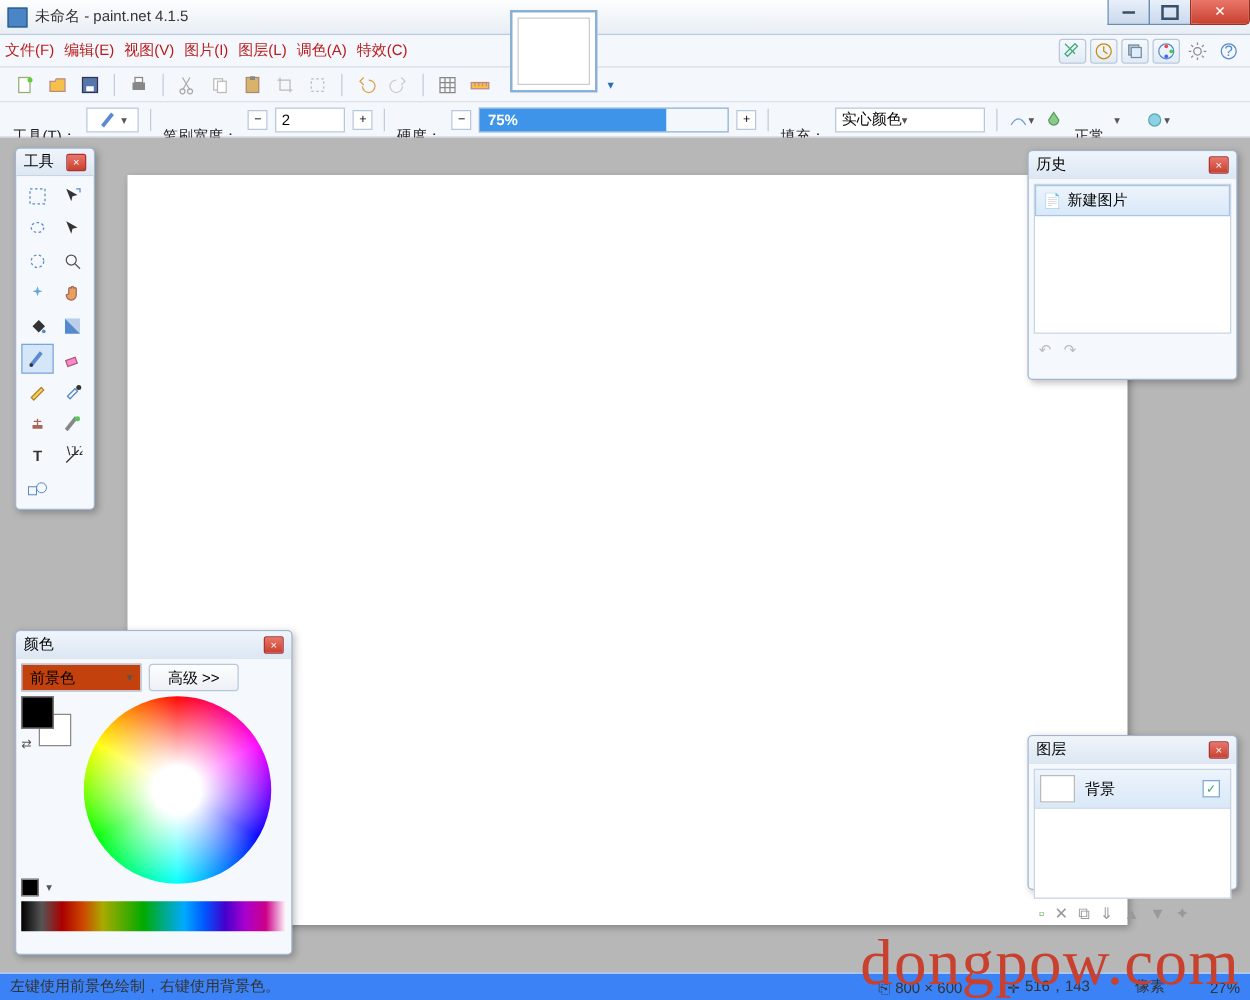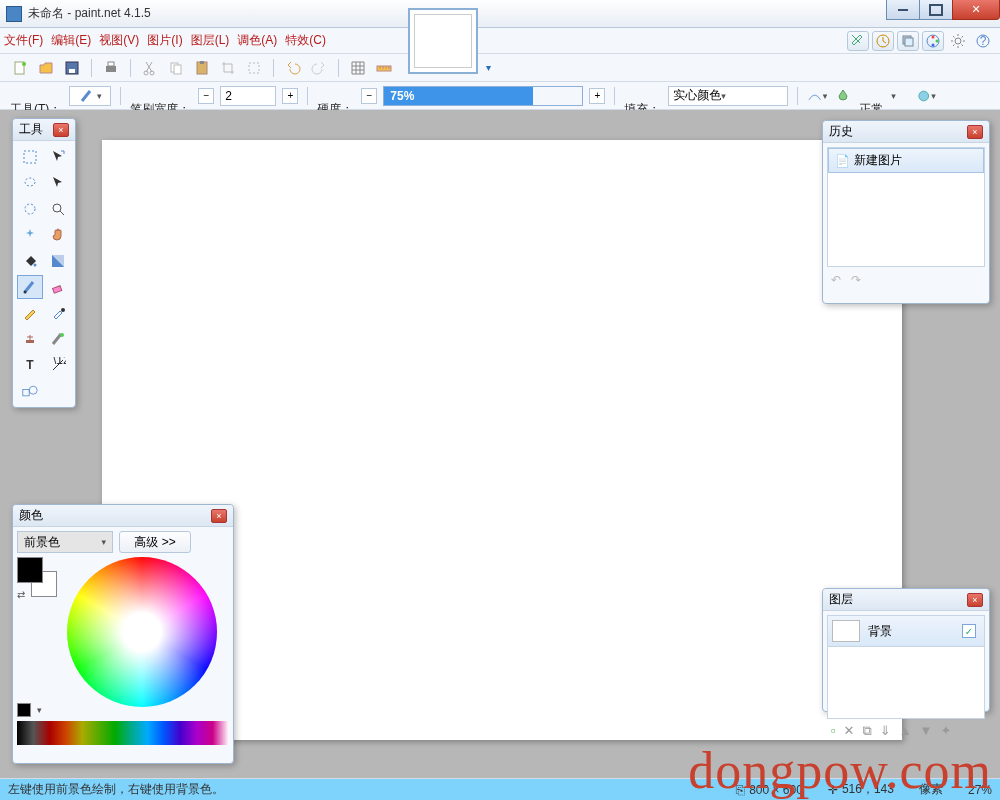--- a/index.html
+++ b/index.html
@@ -68,38 +68,38 @@
 .layer-list { background:#fff; border:1px solid #c6d4e4; height:104px; }
 .layer-item { background:linear-gradient(#edf4fc,#d9e8f8); border-bottom:1px solid #c6d4e4; padding:4px; display:flex; align-items:center; gap:8px;text-align:right;}
 .layer-thumb { width:28px; height:22px; background:#fff; border:1px solid #bbb; }
 .layer-check { width:14px; height:14px; border:1px solid #7aa7d8; background:#fff; display:flex; align-items:center; justify-content:center; color:#3a7; font-size:10px; margin-left:auto; margin-right:4px;}
 .layer-tools { display:flex; gap:8px; padding:4px; }
 .layer-tools span { color:#999; font-size:13px;}
 
 
 #colors-panel { left:12px; top:504px; width:222px; height:260px; }
 .color-top { display:flex; gap:6px; align-items:center; margin-bottom:4px;}
-.color-drop { width:96px; height:22px; border:1px solid #b8c8dc; background:#e5e5e5; display:flex; align-items:center; padding:0 6px; justify-content:space-between;}
+.color-drop { width:96px; height:22px; border:1px solid #b8c8dc; background:#c2410c; display:flex; align-items:center; padding:0 6px; justify-content:space-between;}
 .color-drop::after{content:"▾"; font-size:9px; color:#555;}
 .adv-btn { width:72px; height:22px; border:1px solid #b8c8dc; background:linear-gradient(#fdfdfd,#ecf1f7); display:flex; align-items:center; justify-content:center; border-radius:3px;}
 .color-main { display:flex; gap:6px; }
 .swatches { width:44px; }
 .fg-bg { position:relative; width:40px; height:40px; }
 .fg { position:absolute; width:26px; height:26px; background:#000; border:1px solid #888; }
 .bg { position:absolute; width:26px; height:26px; background:#fff; border:1px solid #888; left:14px; top:14px; }
 .swap { font-size:10px; color:#555; position:absolute; left:0; top:32px;}
 .wheel { width:150px; height:150px; border-radius:50%; background: conic-gradient(red, magenta, blue, cyan, lime, yellow, red); position:relative; }
 .wheel::after { content:""; position:absolute; inset:0; border-radius:50%; background: radial-gradient(circle, #fff 0%, #fff 18%, rgba(255,255,255,0) 72%); }
 .wheel-dot { position:absolute; width:8px; height:8px; border:1px solid #555; border-radius:50%; left:71px; top:71px; background:transparent;}
 .preset-row { display:flex; gap:6px; margin-top:6px; align-items:center;}
 .preset-sq { width:14px; height:14px; background:#000; border:1px solid #888;}
 .palette { margin-top:4px; height:24px; background: linear-gradient(90deg,#000,#555,#a00,#c40,#aa0,#5a0,#0a0,#0a8,#0af,#05f,#40c,#a0c,#c08,#fff); display:flex;}
 
 
-.statusbar { position:absolute; bottom:0; left:0; right:0; height:22px; background:#7dd3fc; border-top:1px solid #d3dce6; display:flex; align-items:center; padding: 0 8px; gap:25px; color:#333;}
+.statusbar { position:absolute; bottom:0; left:0; right:0; height:22px; background:#3b82f6; border-top:1px solid #d3dce6; display:flex; align-items:center; padding: 0 8px; gap:36px; color:#333;}
 .statusbar .seg { display:flex; align-items:center; gap:4px;}
 .watermark { position:absolute; right:8px; bottom:0px; font-family: Georgia, serif; font-size:52px; color:#c8412f; letter-spacing:1px; pointer-events:none; }
 
 svg { width:16px; height:16px; }
 </style>
 </head>
 <body>
 
 <div class="titlebar">
   <div class="app-icon"></div>

